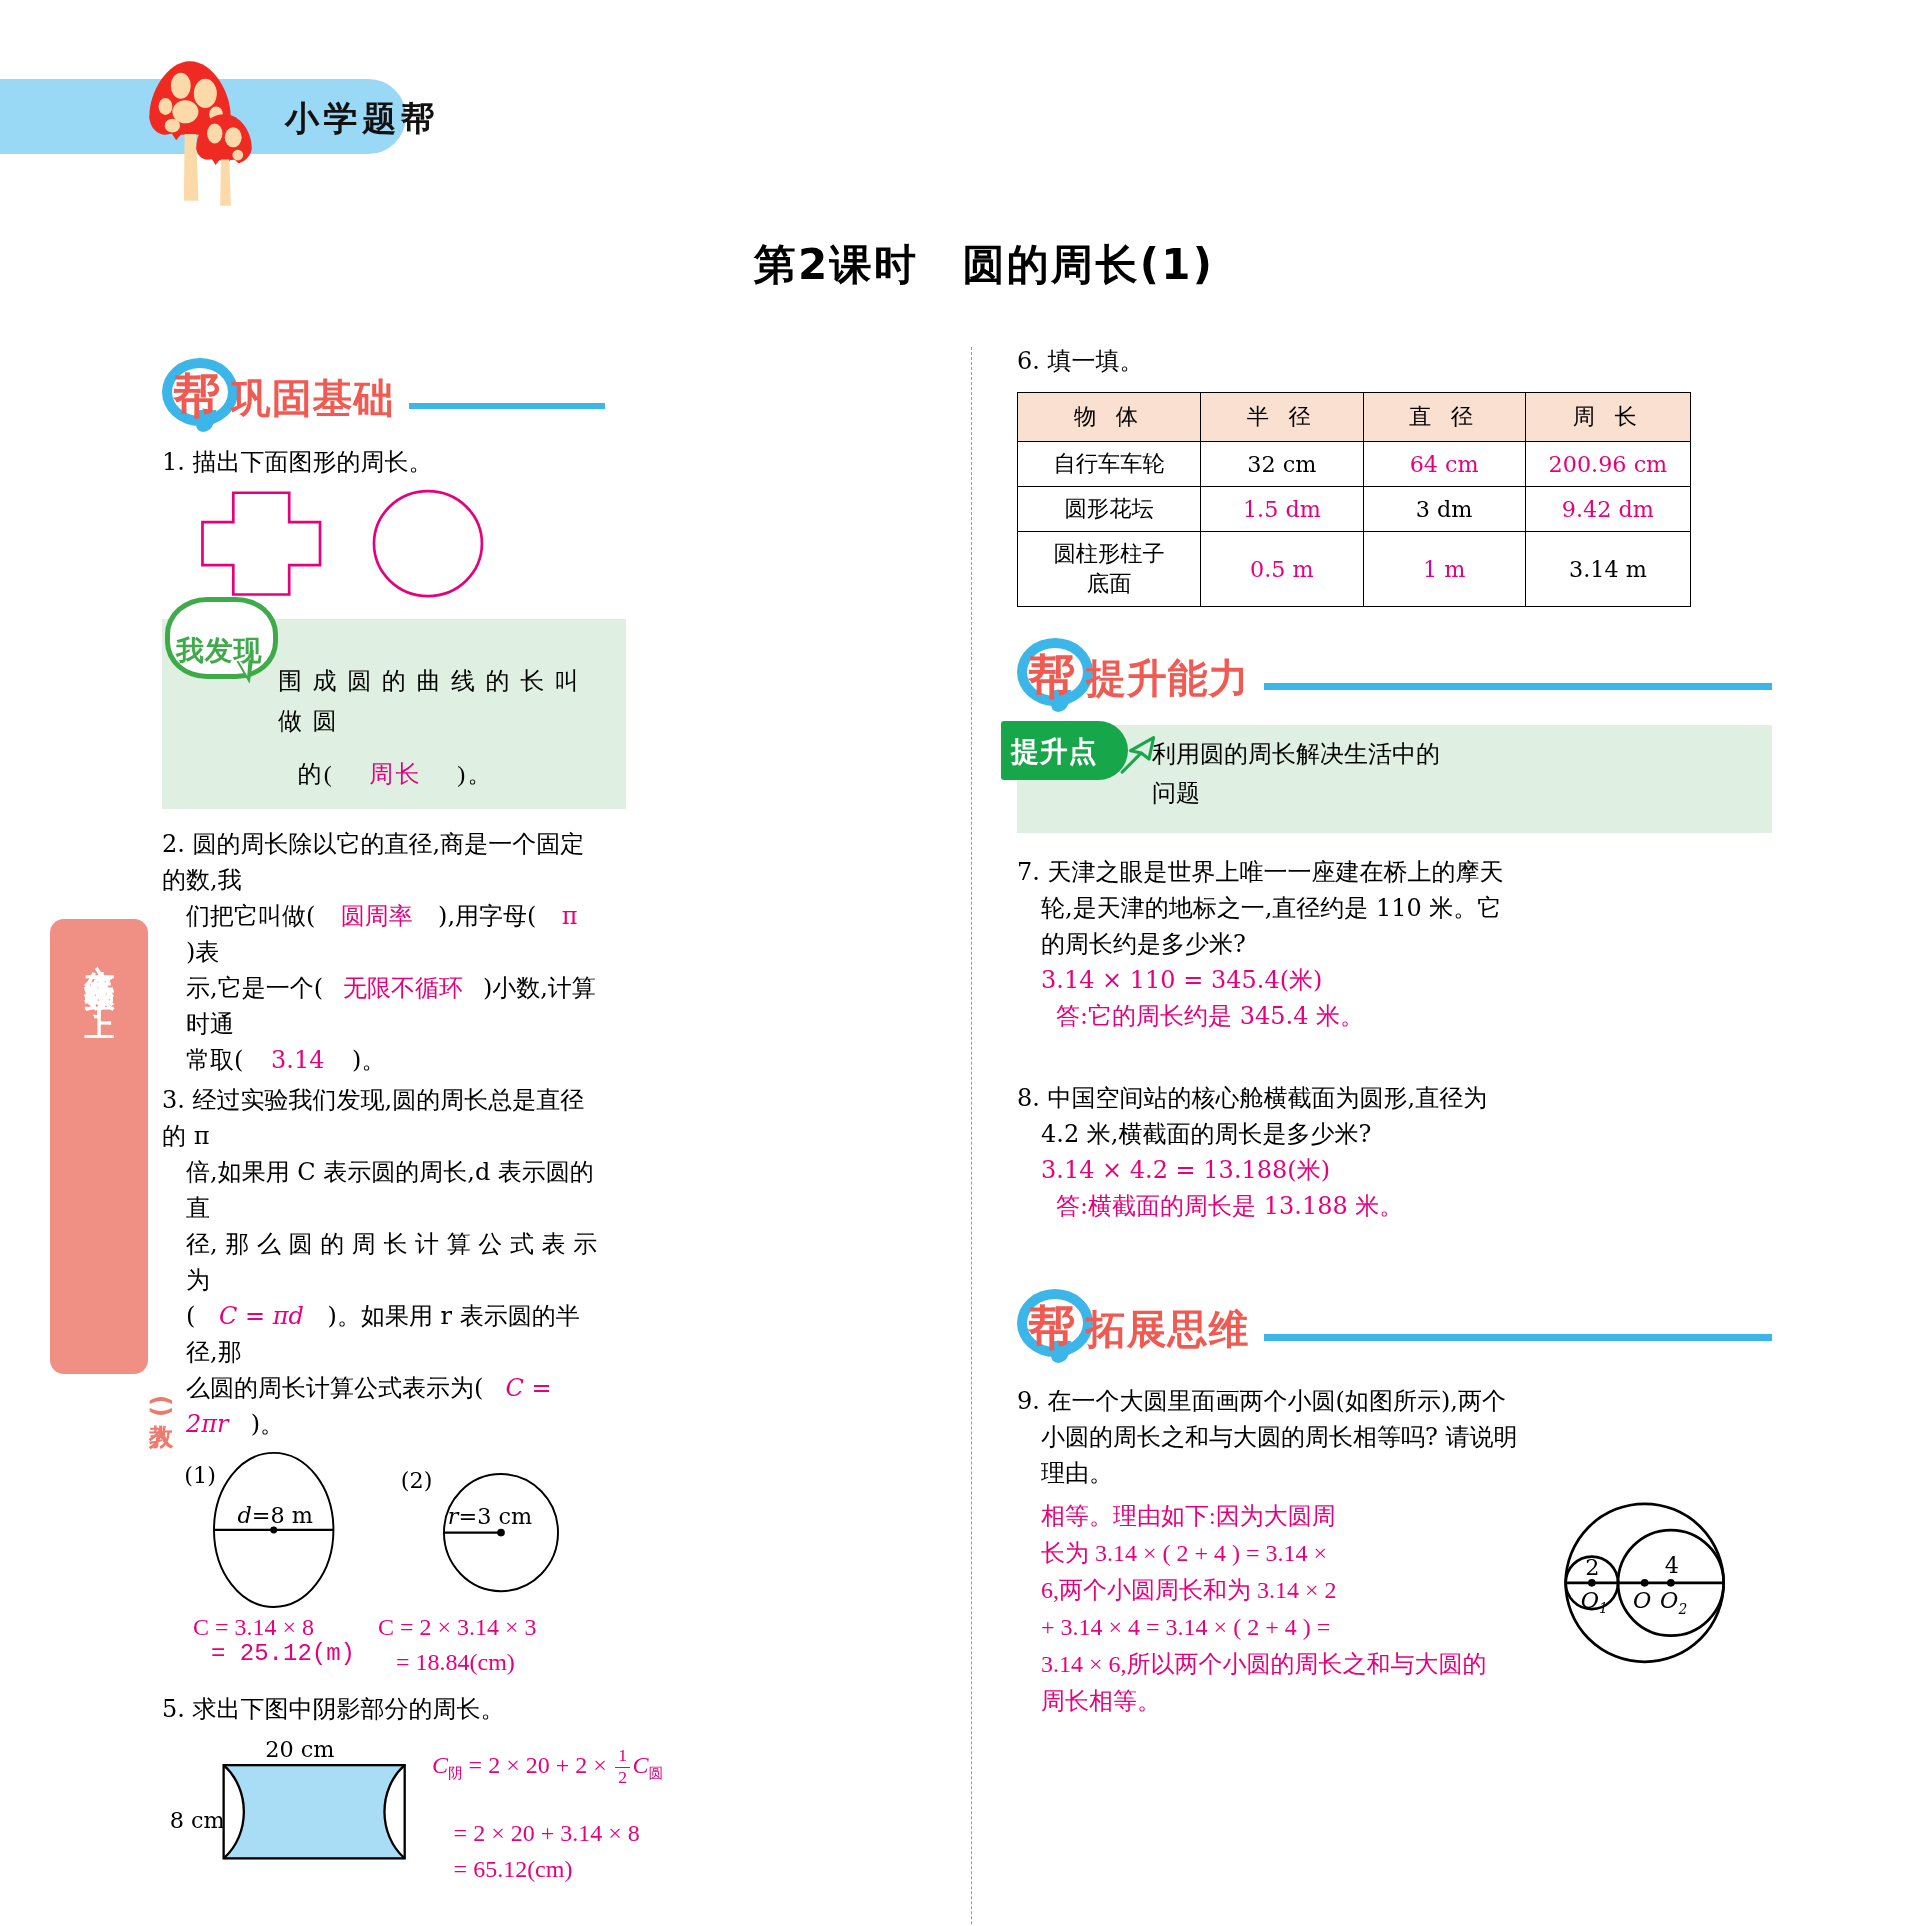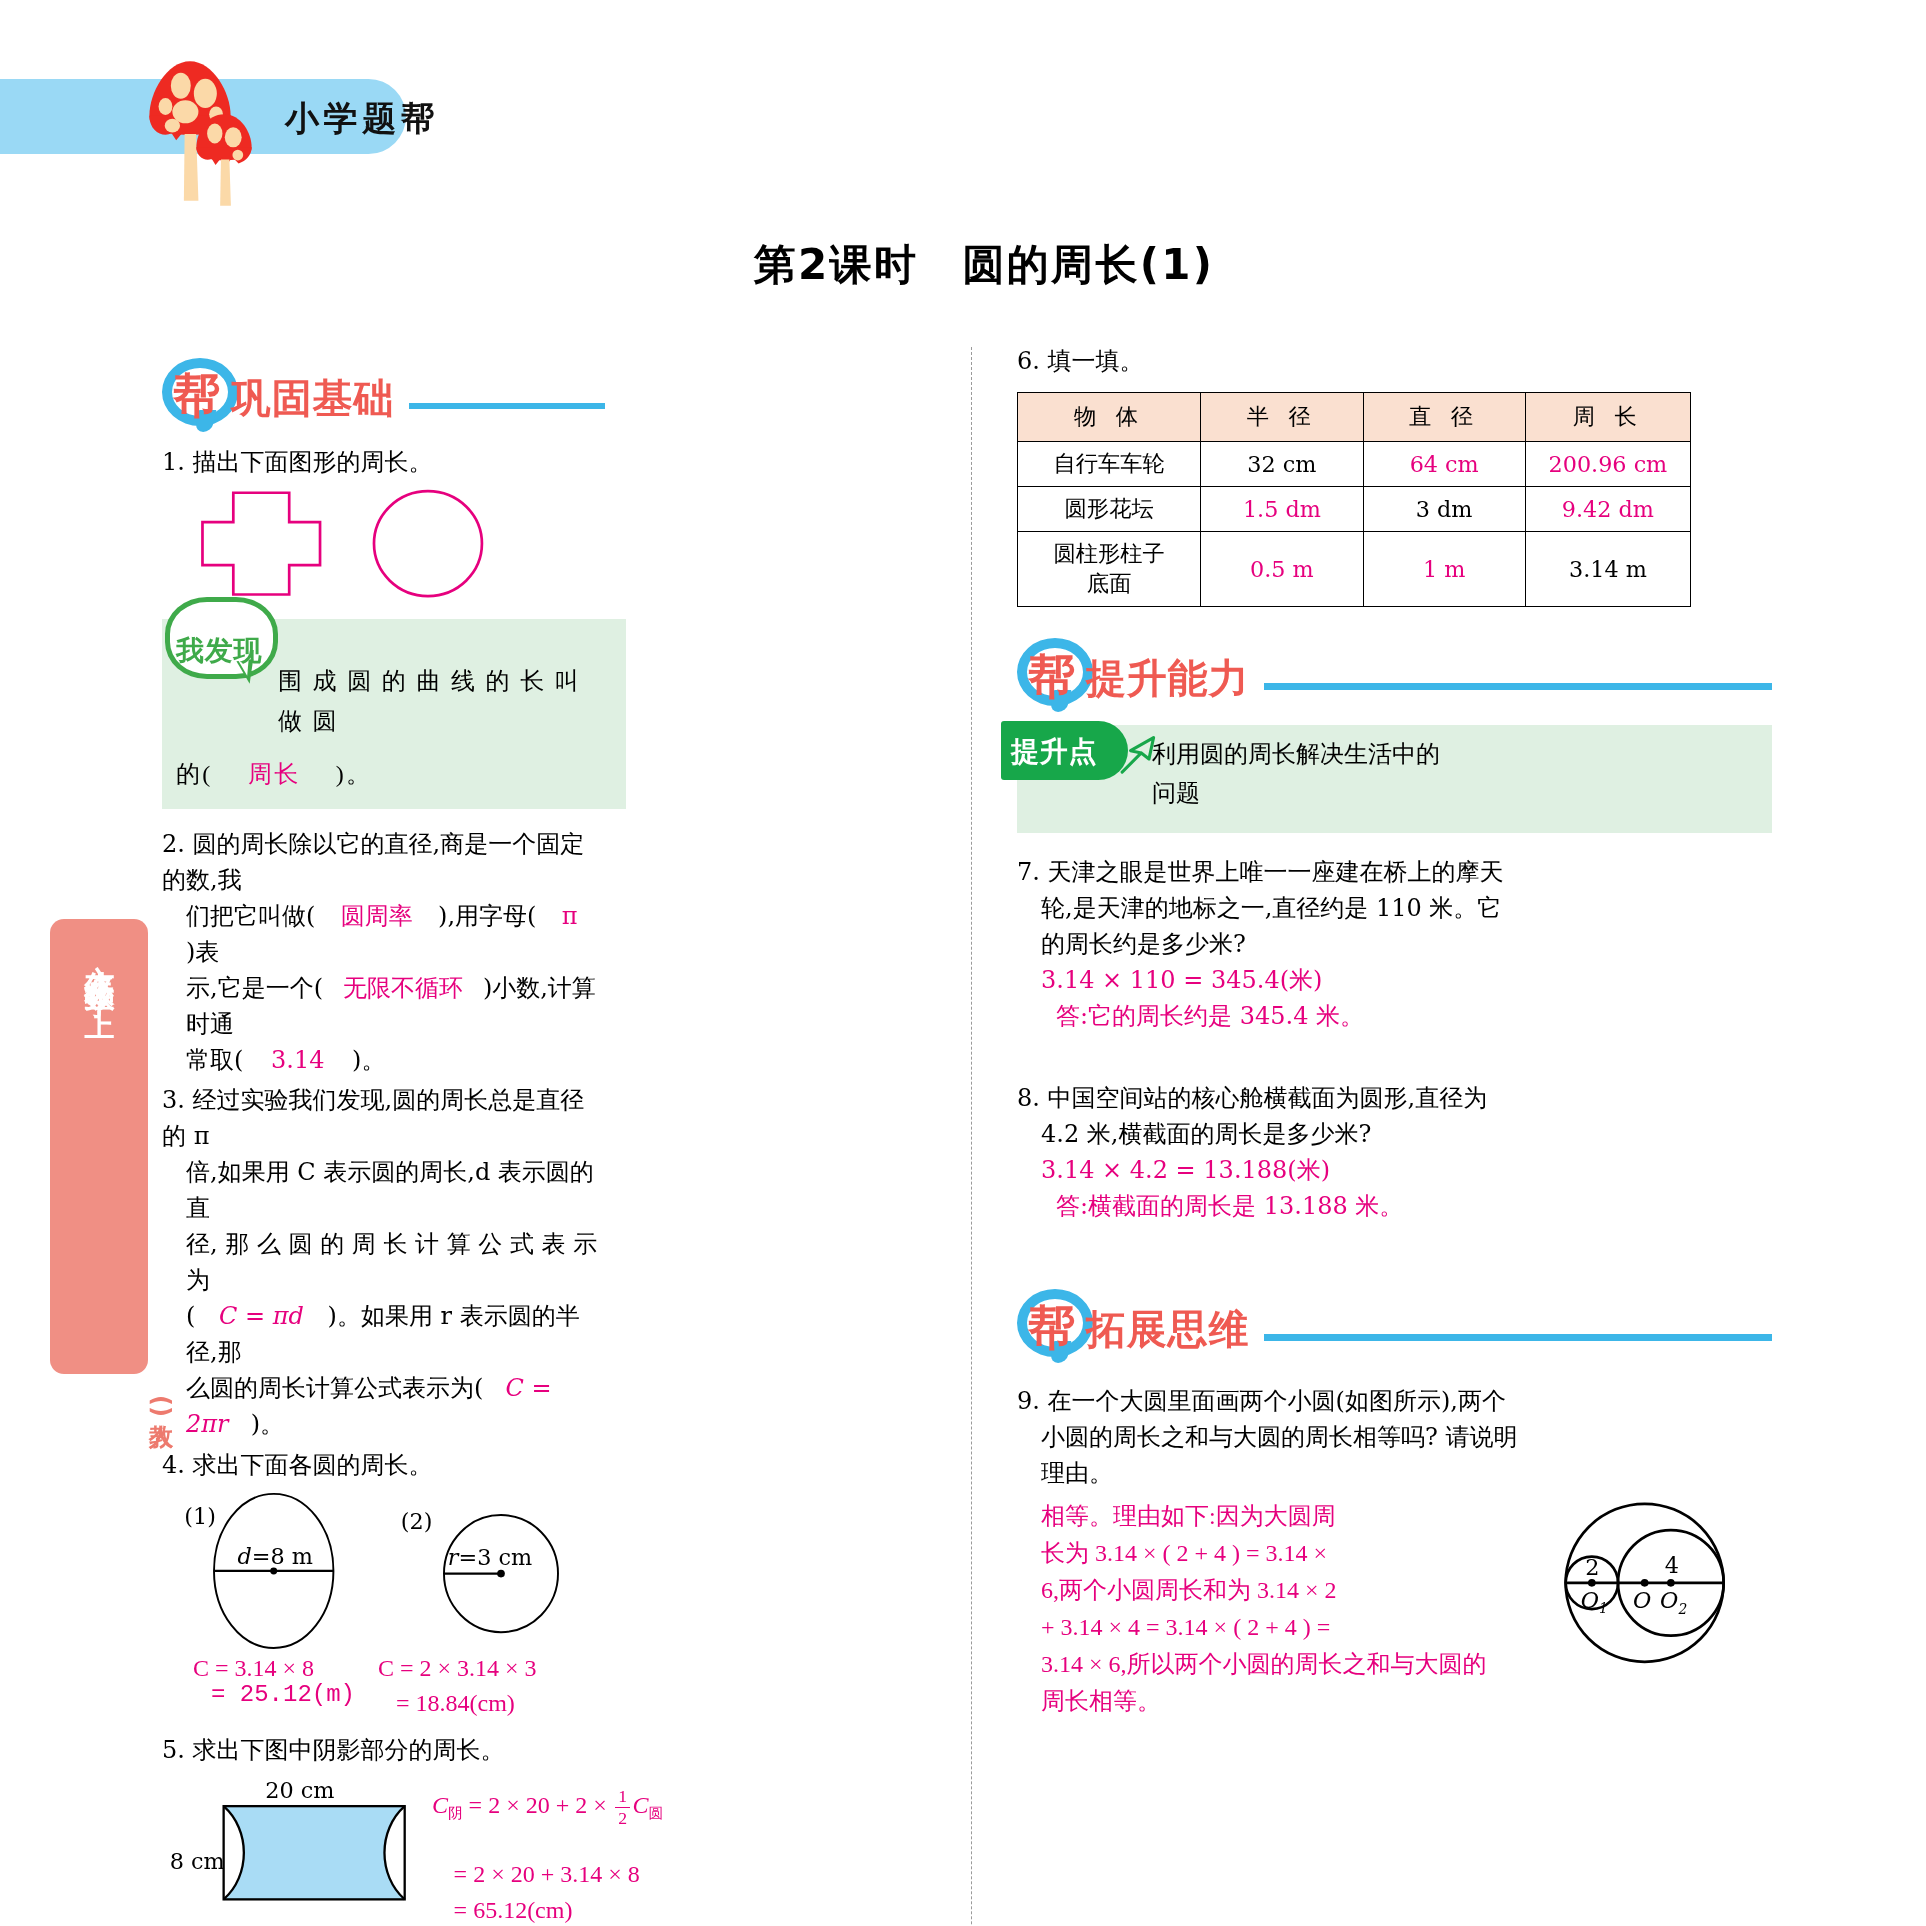--- a/index.html
+++ b/index.html
@@ -71,21 +71,21 @@
   .discover .bub .tip{position:absolute;left:68px;top:58px;width:0;height:0;
     border-left:10px solid transparent;border-right:7px solid transparent;
     border-top:24px solid #3faa4a;transform:rotate(-8deg);}
   .discover .bub .tipin{position:absolute;left:69px;top:57px;width:0;height:0;
     border-left:7px solid transparent;border-right:4.6px solid transparent;
     border-top:17.7px solid #fff;transform:rotate(-8deg);}
   .discover .bubtxt{position:absolute;left:14px;top:13px;font-size:28px;font-weight:bold;
     color:#3faa4a;letter-spacing:0.8px;font-family:"DejaVu Sans","Liberation Sans",sans-serif;}
   .discover .dtxt{padding:42px 10.8px 13px 116px;font-size:24px;line-height:40px;
     letter-spacing:2.3px;}
-  .discover .dtxt2{padding:0 10.8px 15.4px 14px;font-size:24px;line-height:40px;letter-spacing:2.3px;}
+  .discover .dtxt2{padding:0 10.8px 15.4px 14px;font-size:24px;line-height:40px;letter-spacing:2.3px;text-align:center;}
 
   
   .tip-box{position:relative;margin-top:14px;background:#dff0e2;width:755px;
     min-height:108px;}
   .tip-tag{position:absolute;left:-16px;top:-4.6px;width:127px;height:59px;
     background:#17a74a;border-radius:3.1px 30px 30px 3.1px;}
   .tip-tag span{position:absolute;left:10px;top:12.3px;font-size:28px;font-weight:bold;
     color:#fff;letter-spacing:0.8px;font-family:"DejaVu Sans","Liberation Sans",sans-serif;}
   .tip-arrow{position:absolute;left:99px;top:6.2px;width:46px;height:48px;}
   .tip-text{padding:10px 11.6px 11.6px 135px;font-size:24px;line-height:39px;}
@@ -217,21 +217,20 @@
         <span class="ans mono-i" style="padding:0 16px;">C = πd</span>
         <span>)。如果用 r 表示圆的半径,那</span>
       </div>
       <div style="padding-left:24px;">
         <span>么圆的周长计算公式表示为(</span>
         <span class="ans mono-i" style="padding:0 14.6px;">C = 2πr</span>
         <span>)。</span>
       </div>
     </div>
 
-    <div class="q ind" style="margin-top:4.6px;">4. 求出下面各圆的周长。</div>
     <div class="fig" style="height:162px;margin-top:4.6px;">
       <svg width="443" height="162" viewBox="0 0 1150 420">
         <text class="lbl" x="58" y="92">(1)</text>
         <ellipse cx="290" cy="215" rx="155" ry="200" fill="none" stroke="#000" stroke-width="5"></ellipse>
         <line x1="135" y1="215" x2="445" y2="215" stroke="#000" stroke-width="6"></line>
         <circle cx="290" cy="215" r="9" fill="#000"></circle>
         <text class="lbl" x="196" y="196"><tspan font-style="italic">d</tspan>=8 m</text>
 
         <text class="lbl" x="620" y="106">(2)</text>
         <ellipse cx="880" cy="222" rx="148" ry="152" fill="none" stroke="#000" stroke-width="5"></ellipse>

